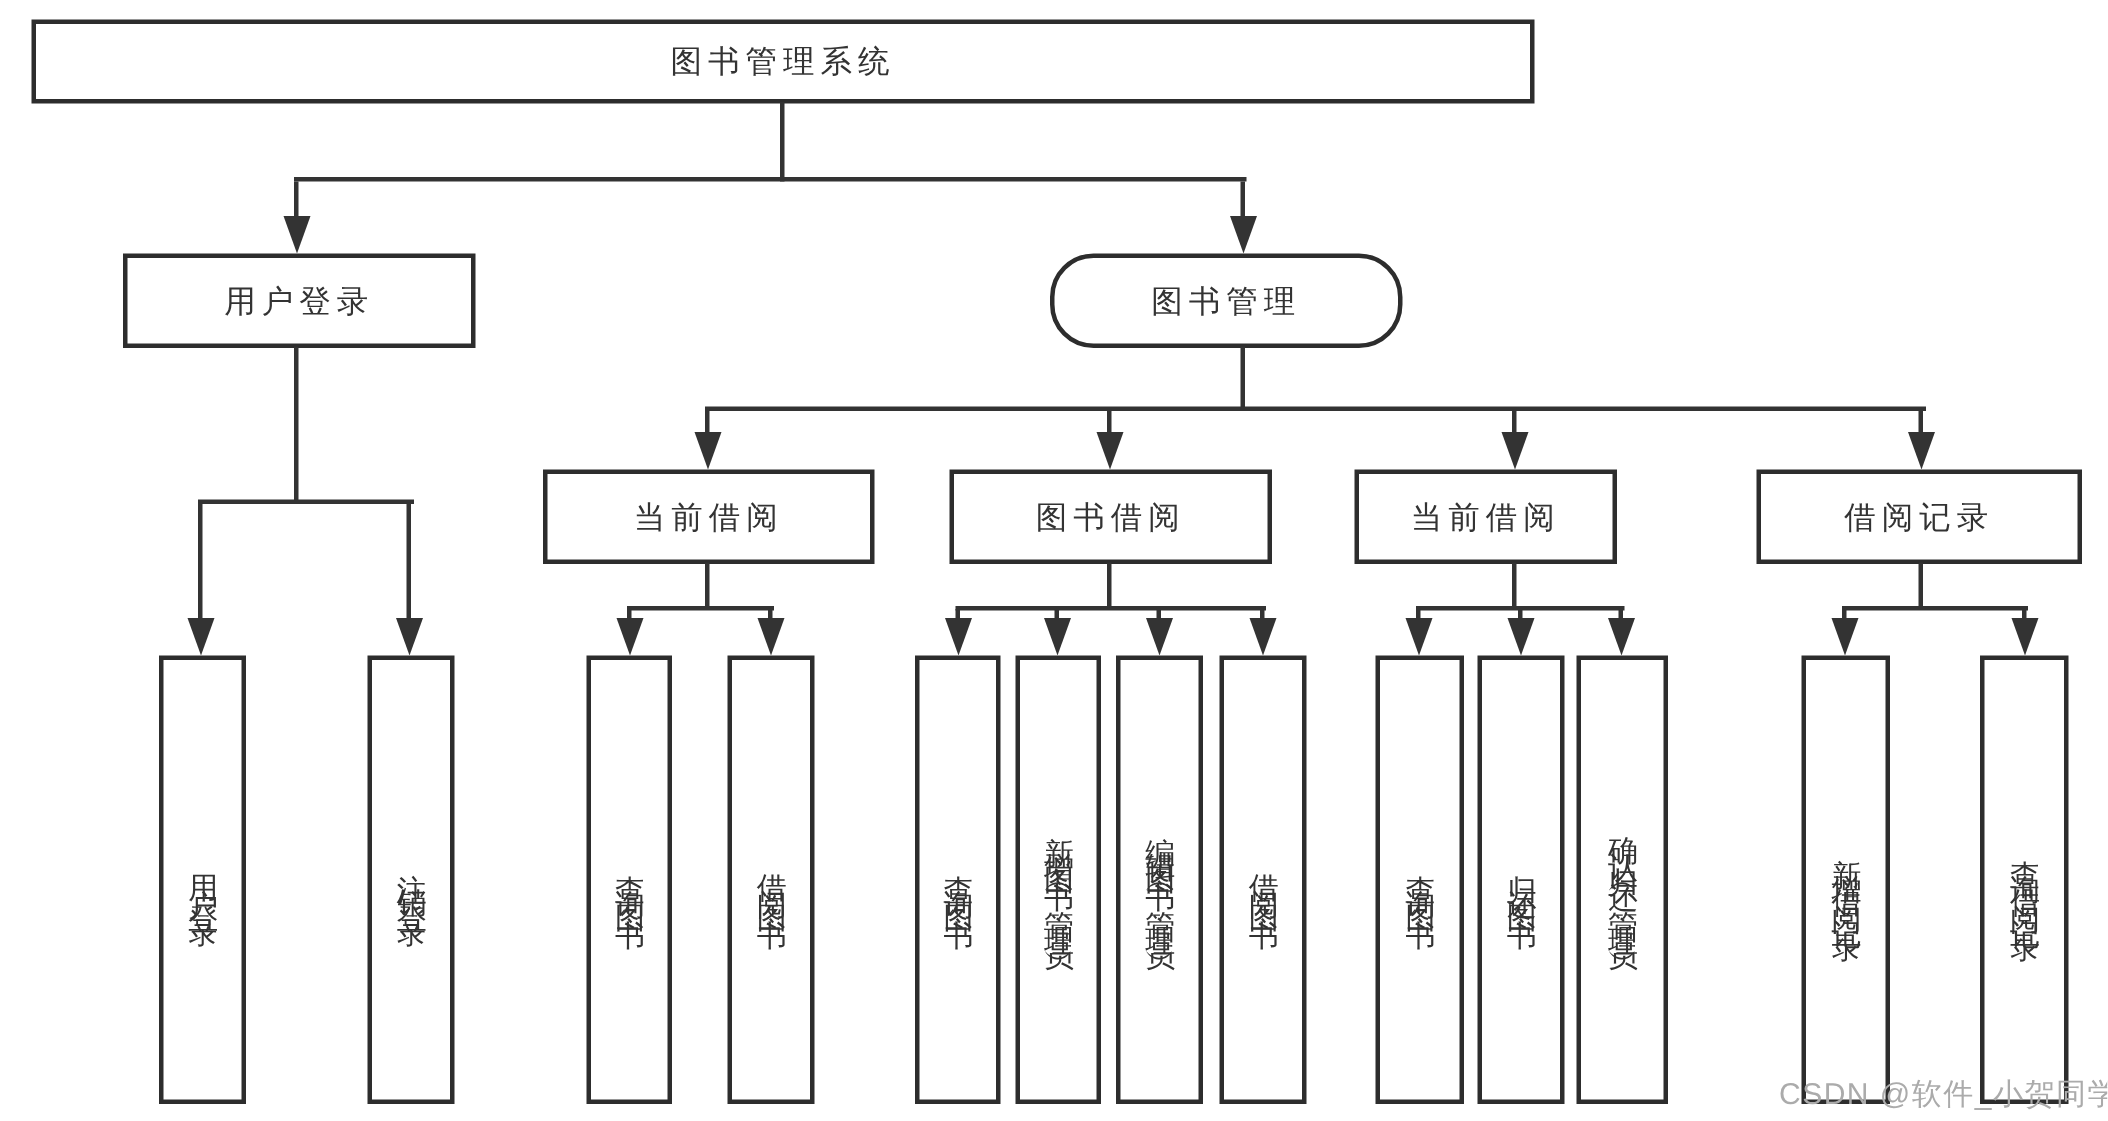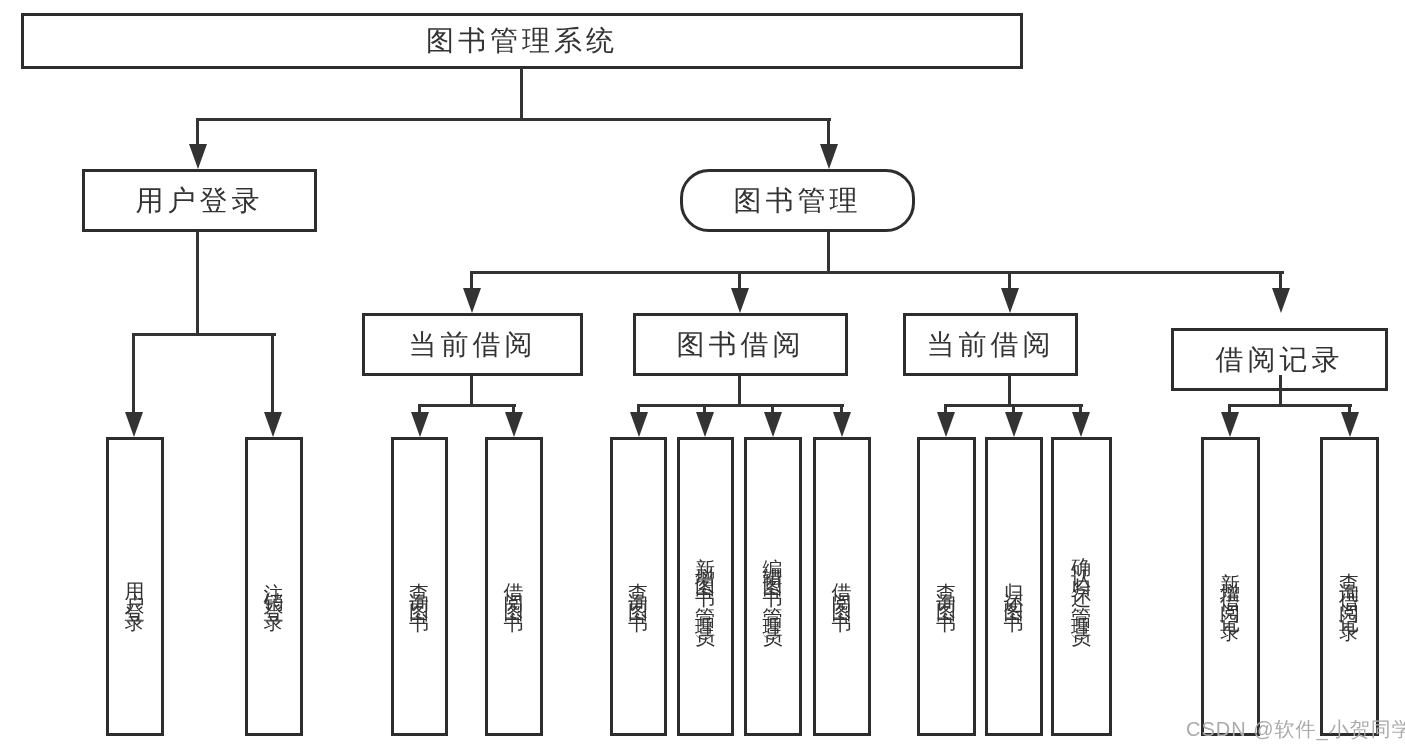--- a/index.html
+++ b/index.html
@@ -1,20 +1,20 @@
 <!DOCTYPE html>
 <html><head>
 <meta charset="utf-8">
 <style>
   html,body{margin:0;padding:0;background:#ffffff;}
   body{font-family:"Liberation Sans","DejaVu Sans",sans-serif;}
   .stage{position:relative;width:1405px;height:747px;background:#ffffff;overflow:hidden;}
   .box{position:absolute;box-sizing:border-box;border:3px solid #2d2d2d;background:#ffffff;
        display:flex;align-items:center;justify-content:center;}
-  .hlabel{font-size:28px;color:#333333;letter-spacing:4px;white-space:nowrap;}
+  .hlabel{font-size:21px;color:#333333;letter-spacing:4px;white-space:nowrap;}
   .vlabel{writing-mode:vertical-rl;text-orientation:mixed;font-size:20px;color:#333333;
           letter-spacing:10px;line-height:1;}
   .vline{position:absolute;width:3px;background:#333333;}
   .hline{position:absolute;height:3px;background:#333333;}
   .ahead{position:absolute;width:0;height:0;border-left:9px solid transparent;
          border-right:9px solid transparent;border-top:25px solid #333333;}
   .watermark{position:absolute;font-size:20px;color:#ababab;letter-spacing:1px;white-space:nowrap;z-index:5;}
 </style>
 </head>
 <body>
@@ -28,21 +28,21 @@
   <div class="vline" style="left:520px;top:68px;height:53px;"></div>
   <div class="hline" style="left:196px;top:118px;width:635px;"></div>
   <div class="vline" style="left:196px;top:121px;height:26px;"></div>
   <div class="ahead" style="left:189px;top:144px;"></div>
   <div class="vline" style="left:827px;top:121px;height:26px;"></div>
   <div class="ahead" style="left:820px;top:144px;"></div>
 
   <div class="box" style="left:82px;top:169px;width:235px;height:63px;">
     <span class="hlabel">用户登录</span>
   </div>
-  <div class="box" style="left:680px;top:169px;width:235px;height:63px;border-radius:29px;">
+  <div class="box" style="left:700px;top:169px;width:235px;height:63px;border-radius:29px;">
     <span class="hlabel">图书管理</span>
   </div>
 
   <div class="vline" style="left:196px;top:231px;height:103px;"></div>
   <div class="hline" style="left:132px;top:333px;width:144px;"></div>
   <div class="vline" style="left:132px;top:335px;height:79px;"></div>
   <div class="ahead" style="left:125px;top:412px;"></div>
   <div class="vline" style="left:271px;top:335px;height:79px;"></div>
   <div class="ahead" style="left:264px;top:412px;"></div>
 
@@ -59,21 +59,21 @@
 
   <div class="box" style="left:362px;top:313px;width:221px;height:63px;">
     <span class="hlabel">当前借阅</span>
   </div>
   <div class="box" style="left:633px;top:313px;width:215px;height:63px;">
     <span class="hlabel">图书借阅</span>
   </div>
   <div class="box" style="left:903px;top:313px;width:175px;height:63px;">
     <span class="hlabel">当前借阅</span>
   </div>
-  <div class="box" style="left:1171px;top:328px;width:217px;height:63px;text-align:right;">
+  <div class="box" style="left:1171px;top:313px;width:217px;height:63px;text-align:right;">
     <span class="hlabel">借阅记录</span>
   </div>
 
   <div class="vline" style="left:470px;top:375px;height:31px;"></div>
   <div class="hline" style="left:418px;top:404px;width:98px;"></div>
   <div class="vline" style="left:418px;top:406px;height:9px;"></div>
   <div class="ahead" style="left:411px;top:412px;"></div>
   <div class="vline" style="left:512px;top:406px;height:9px;"></div>
   <div class="ahead" style="left:505px;top:412px;"></div>
 

